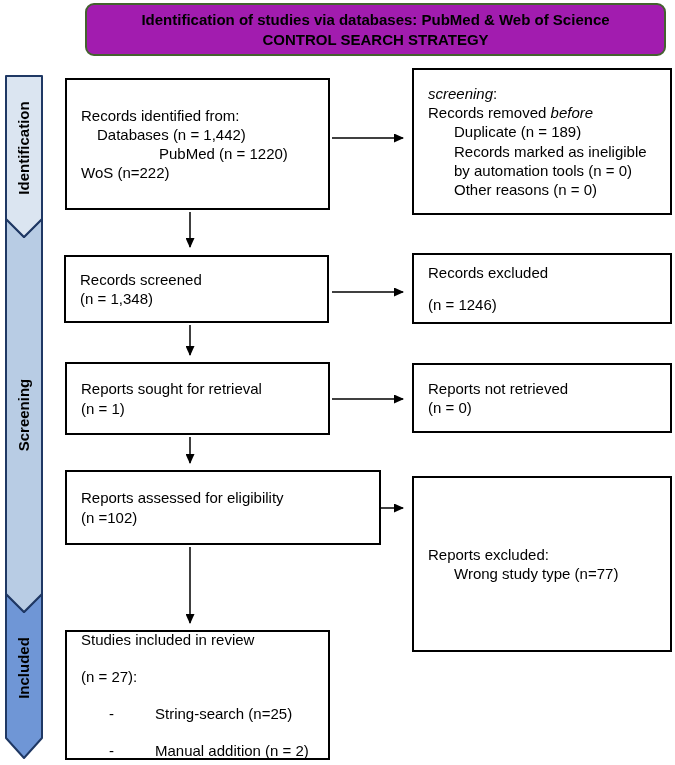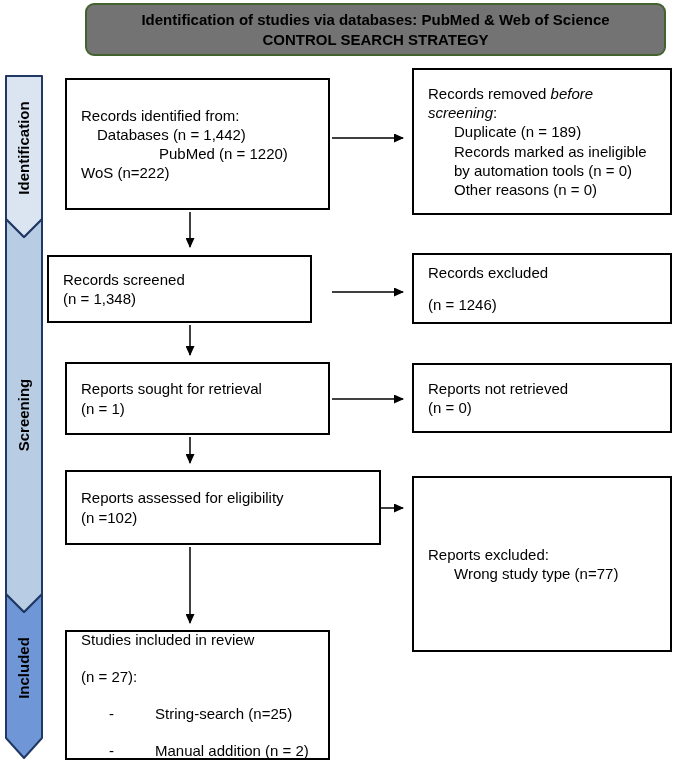--- a/index.html
+++ b/index.html
@@ -1,36 +1,36 @@
 <!DOCTYPE html>
 <html><head>
 <meta charset="utf-8">
 <style>
   html,body{margin:0;padding:0;background:#fff;}
   .canvas{position:relative;width:675px;height:765px;background:#fff;
           font-family:"Liberation Sans",sans-serif;color:#000;overflow:hidden;}
   .header-box{position:absolute;left:85px;top:3px;width:581px;height:53px;box-sizing:border-box;
-              background:#737373;border:2px solid #44622f;border-radius:9px;
+              background:#a21caf;border:2px solid #44622f;border-radius:9px;
               display:flex;flex-direction:column;justify-content:center;align-items:center;
               font-weight:bold;font-size:15px;line-height:1.32;}
   .fbox{position:absolute;box-sizing:border-box;background:#fff;border:2px solid #000;
         display:flex;flex-direction:column;justify-content:center;
         padding:4px 8px 4px 14px;font-size:15px;line-height:1.28;}
   .line{white-space:normal;}
   .in1{margin-left:16px;}
   .in2{margin-left:78px;}
   .in3{}
   .ind{margin-left:26px;}
   .dashline{margin-left:28px;display:flex;}
   .dash{display:inline-block;width:46px;flex:0 0 46px;}
   svg.overlay{position:absolute;left:0;top:0;pointer-events:none;}
   .banner-label{font-family:"Liberation Sans",sans-serif;font-size:15px;font-weight:bold;fill:#000;}
   #box-identified{left:65px;top:78px;width:265px;height:132px;}
   #box-removed{left:412px;top:68px;width:260px;height:147px;}
-  #box-screened{left:47px;top:255px;width:265px;height:68px;}
+  #box-screened{left:64px;top:255px;width:265px;height:68px;}
   #box-excluded{left:412px;top:253px;width:260px;height:71px;gap:12px;}
   #box-sought{left:65px;top:362px;width:265px;height:73px;justify-content:center;}
   #box-notretrieved{left:412px;top:363px;width:260px;height:70px;}
   #box-assessed{left:65px;top:470px;width:316px;height:75px;}
   #box-rexcluded{left:412px;top:476px;width:260px;height:176px;}
   #box-included{left:65px;top:630px;width:265px;height:130px;gap:18px;}
 </style>
 </head>
 <body>
 
@@ -67,22 +67,22 @@
   </svg>
 
   <div class="fbox" id="box-identified">
     <div class="line">Records identified from:</div>
     <div class="line in1">Databases (n = 1,442)</div>
     <div class="line in2">PubMed (n = 1220)</div>
     <div class="line in3">WoS (n=222)</div>
   </div>
 
   <div class="fbox" id="box-removed">
+    <div class="line"><i>screening</i><span>:</span></div>
     <div class="line"><span>Records removed </span><i>before</i></div>
-    <div class="line"><i>screening</i><span>:</span></div>
     <div class="line ind">Duplicate (n = 189)</div>
     <div class="line ind">Records marked as ineligible by automation tools (n = 0)</div>
     <div class="line ind">Other reasons (n = 0)</div>
   </div>
 
   <div class="fbox" id="box-screened">
     <div class="line">Records screened</div>
     <div class="line">(n = 1,348)</div>
   </div>
 

